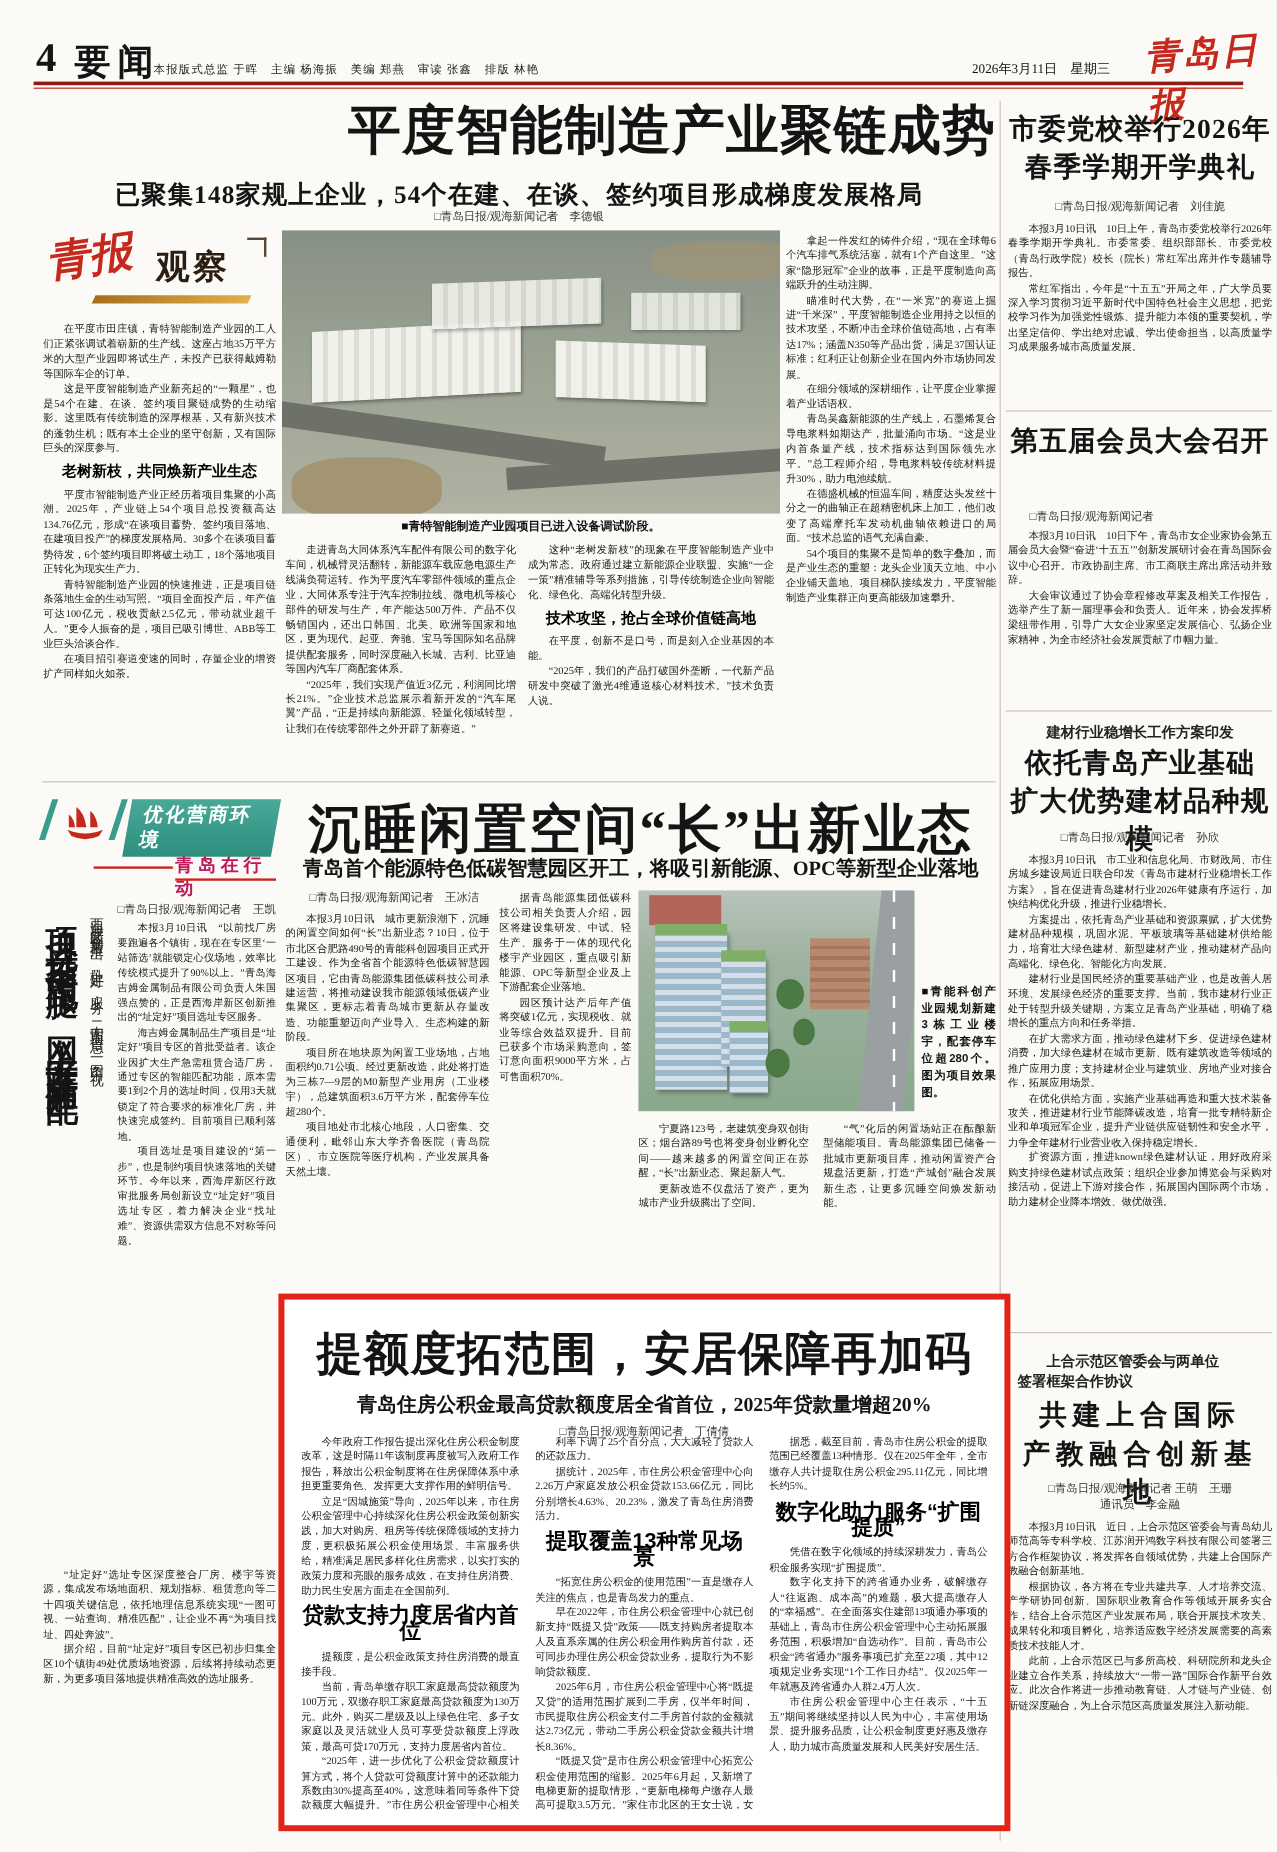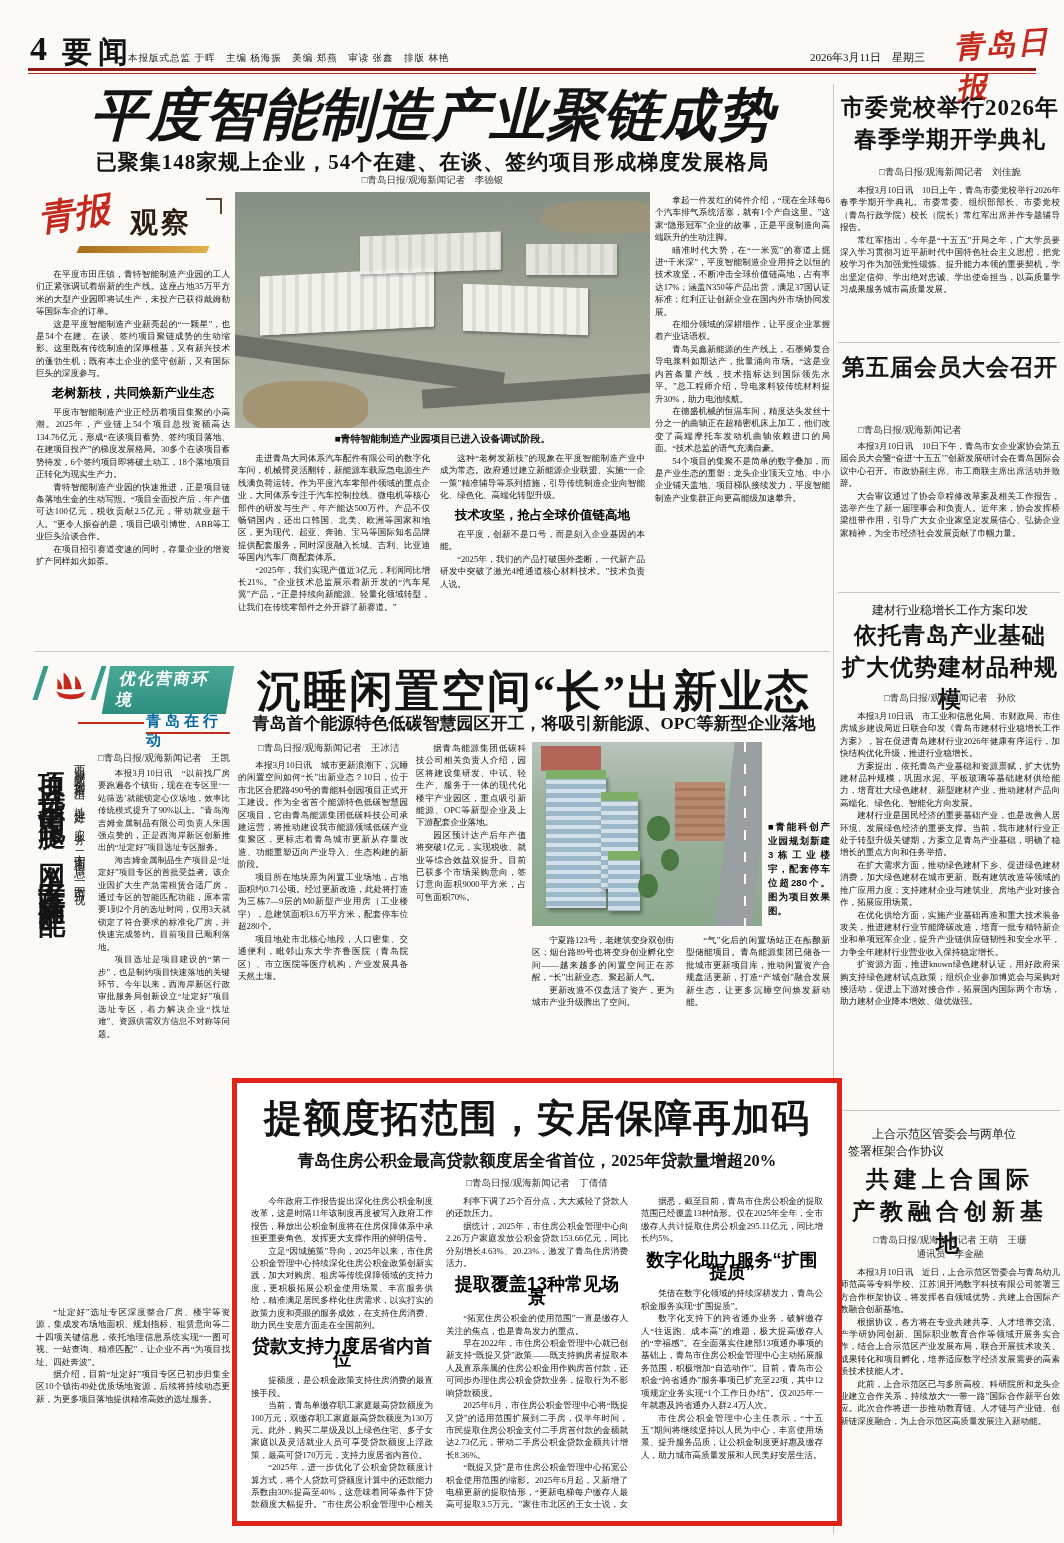--- a/index.html
+++ b/index.html
@@ -8,29 +8,29 @@
   .abs{position:absolute;}
   
   .pagenum{font-size:34px;font-weight:bold;}
   .sectionname{font-size:30px;font-weight:900;letter-spacing:6px;}
   .staffline{font-size:9.5px;color:#222;letter-spacing:1px;}
   .dateline{font-size:11px;color:#111;}
   .brand{font-size:30px;font-weight:bold;font-style:italic;color:#c5281c;transform:rotate(-4deg);letter-spacing:2px;}
   .rule-a{height:3px;background:#8f1c14;}
   .rule-b{height:1px;background:#c5281c;}
   
-  .h-lead{font-size:56px;font-weight:900;text-align:center;letter-spacing:1px;line-height:1.05;font-style:italic;}
+  .h-lead{font-size:44px;font-weight:900;text-align:right;letter-spacing:1px;line-height:1.05;}
   .h-lead-sub{font-size:21px;font-weight:bold;text-align:center;letter-spacing:1px;}
   .h-mid{font-size:44px;font-weight:900;text-align:center;letter-spacing:2px;}
   .h-mid-sub{font-size:17px;font-weight:bold;text-align:center;}
   .h-box{font-size:38px;font-weight:900;text-align:center;letter-spacing:1px;}
   .h-box-sub{font-size:16.5px;font-weight:bold;text-align:center;}
   .h-rail{font-size:23px;font-weight:900;text-align:center;line-height:32px;letter-spacing:1px;}
   .h-rail-sp{letter-spacing:5px;}
-  .kicker{font-size:12px;color:#222;line-height:17px;}
+  .kicker{font-size:12px;color:#222;line-height:17px;font-weight:bold;}
   .byline{font-size:9.5px;text-align:center;color:#333;}
   
   .bodytext{font-size:8.6px;line-height:12.4px;text-align:justify;color:#161616;overflow:hidden;}
   .bodytext p{margin:0;text-indent:2em;}
   .colsub{font-family:"Liberation Sans","DejaVu Sans",sans-serif;font-weight:bold;text-align:center;
           font-size:12.5px;margin:7px 0;color:#000;}
   .colsub-big{font-size:18px;margin:9px 0;}
   .caption{font-family:"Liberation Sans","DejaVu Sans",sans-serif;font-weight:bold;font-size:10px;text-align:center;color:#111;}
   .caption-side{font-family:"Liberation Sans","DejaVu Sans",sans-serif;font-weight:bold;font-size:9.5px;line-height:14px;color:#111;text-align:justify;}
   
@@ -38,21 +38,21 @@
   .vsub{writing-mode:vertical-rl;text-orientation:upright;font-size:11.5px;letter-spacing:3px;color:#222;line-height:1.2;}
   
   .obs-script{font-size:36px;font-weight:bold;font-style:italic;color:#c5281c;transform:rotate(-8deg);display:inline-block;}
   .obs-label{font-size:28px;font-weight:900;color:#2b1d12;letter-spacing:3px;}
   .obs-bracket{width:14px;height:14px;border-top:2.5px solid #5a4632;border-right:2.5px solid #5a4632;}
   .obs-gold{height:7px;background:linear-gradient(90deg,#a86e1c,#e2b04a);transform:skewX(-25deg);}
   
   .badge-teal{background:linear-gradient(180deg,#4aa897,#2e8f7f);color:#fff;
      font-family:"Liberation Sans",sans-serif;font-weight:bold;font-size:16px;letter-spacing:2px;
      padding:3px 12px;transform:skewX(-10deg);display:inline-block;}
-  .badge-red{color:#0369a1;font-weight:900;font-size:15px;letter-spacing:4px;font-family:Liberation Sans, sans-serif;}
+  .badge-red{color:#be185d;font-weight:900;font-size:15px;letter-spacing:4px;font-family:Liberation Sans, sans-serif;}
   .badge-line{height:2px;background:#c5281c;}
   .teal-slash{width:5px;height:34px;background:#3a9c8b;transform:skewX(-18deg);}
   
   .redbox{border:5px solid #e42318;background:#fff;}
   
   .hl{background:#c9c6bd;}
   
   .photo{overflow:hidden;}
   .ph-main{background:linear-gradient(180deg,#879084 0%,#9aa292 45%,#b0b2a2 100%);}
   .ph-bldg{position:absolute;background:repeating-linear-gradient(90deg,#f1f1ec 0 9px,#dcded6 9px 13px);box-shadow:1px 2px 3px rgba(0,0,0,.35);}
@@ -286,21 +286,21 @@
     </div>
   </div>
   <div class="abs bodytext" style="left:36px;top:1306px;width:194px;height:230px;">
     <div>
         <p>“址定好”选址专区深度整合厂房、楼宇等资源，集成发布场地面积、规划指标、租赁意向等二十四项关键信息，依托地理信息系统实现“一图可视、一站查询、精准匹配”，让企业不再“为项目找址、四处奔波”。</p>
         <p>据介绍，目前“址定好”项目专区已初步归集全区10个镇街49处优质场地资源，后续将持续动态更新，为更多项目落地提供精准高效的选址服务。</p>
       </div>
   </div>
 
   <div class="abs redbox" style="left:232px;top:1078px;width:600px;height:438px;">
-    <div class="h-box" style="margin-top:10px;">提额度拓范围，安居保障再加码</div>
+    <div class="h-box" style="margin-top:20px;">提额度拓范围，安居保障再加码</div>
     <div class="h-box-sub" style="margin-top:6px;">青岛住房公积金最高贷款额度居全省首位，2025年贷款量增超20%</div>
     <div class="byline" style="margin-top:5px;">□青岛日报/观海新闻记者　丁倩倩</div>
 
     <div class="abs bodytext" style="left:14px;top:112px;width:182px;height:314px;">
       <div>
           <p>今年政府工作报告提出深化住房公积金制度改革，这是时隔11年该制度再度被写入政府工作报告，释放出公积金制度将在住房保障体系中承担更重要角色、发挥更大支撑作用的鲜明信号。</p>
           <p>立足“因城施策”导向，2025年以来，市住房公积金管理中心持续深化住房公积金政策创新实践，加大对购房、租房等传统保障领域的支持力度，更积极拓展公积金使用场景、丰富服务供给，精准满足居民多样化住房需求，以实打实的政策力度和亮眼的服务成效，在支持住房消费、助力民生安居方面走在全国前列。</p>
         </div>
       <div class="colsub colsub-big">贷款支持力度居省内首位</div>
       <div>

